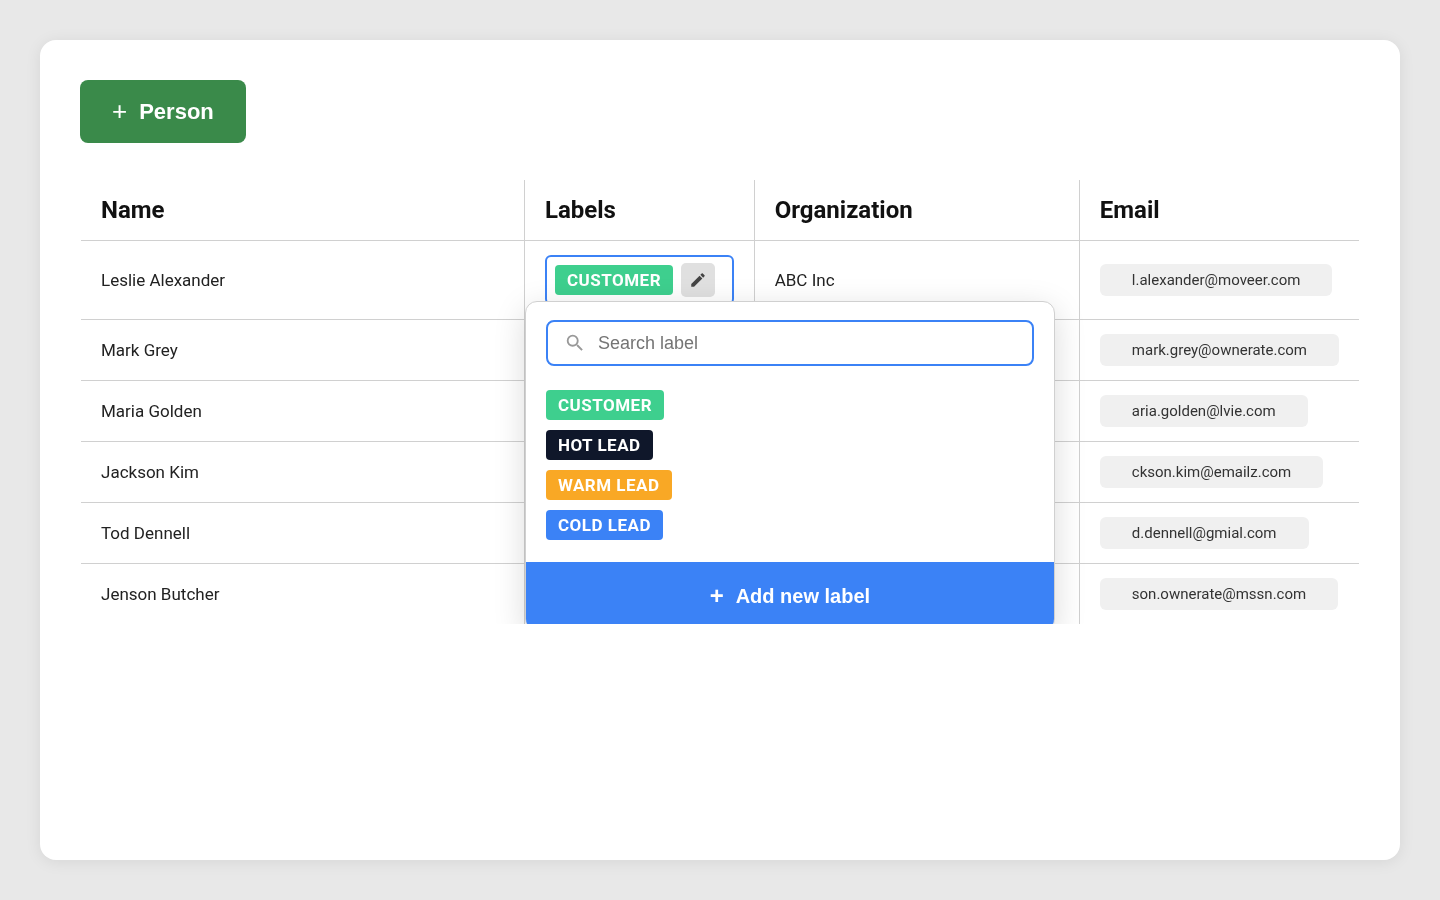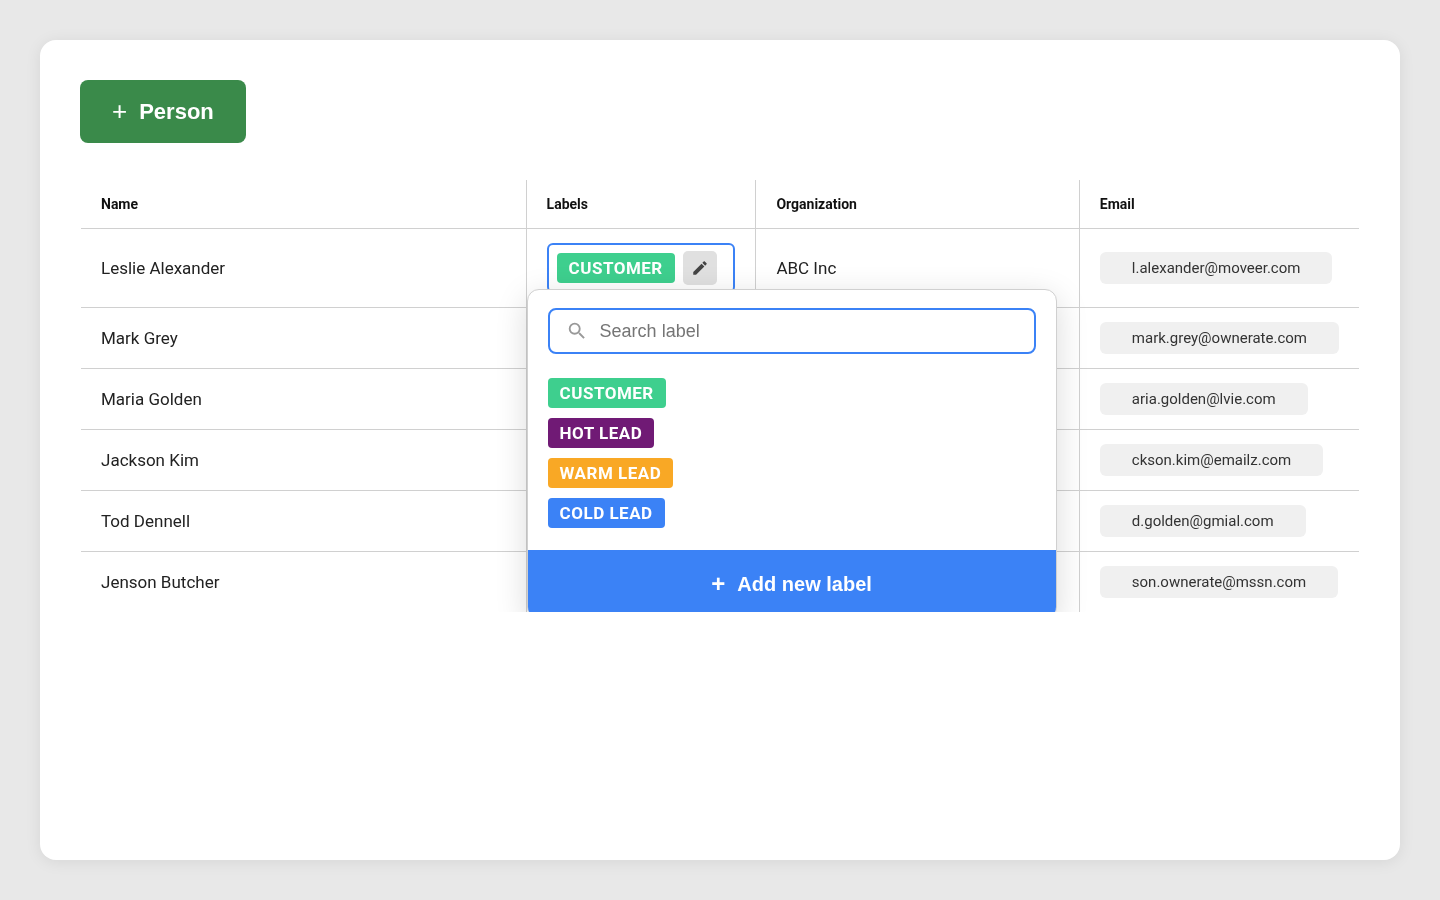--- a/index.html
+++ b/index.html
@@ -41,21 +41,21 @@
     table {
       width: 100%;
       border-collapse: collapse;
       border: 1.5px solid #d0d0d0;
       border-radius: 8px;
       overflow: hidden;
     }
     thead th {
       text-align: left;
       padding: 16px 20px;
-      font-size: 14px;
+      font-size: 24px;
       font-weight: 700;
       color: #111;
       border-bottom: 1.5px solid #d0d0d0;
       background: #fff;
     }
     thead th:not(:last-child) {
       border-right: 1.5px solid #d0d0d0;
     }
     tbody tr {
       border-bottom: 1.5px solid #d0d0d0;
@@ -88,21 +88,21 @@
     .label-badge {
       display: inline-block;
       border-radius: 4px;
       padding: 5px 12px;
       font-size: 17px;
       font-weight: 700;
       letter-spacing: 0.5px;
       color: #fff;
     }
     .label-badge.customer { background: #3ecf8e; color: #fff; }
-    .label-badge.hot-lead { background: #701a75; color: #fff; }
+    .label-badge.hot-lead { background: #0f172a; color: #fff; }
     .label-badge.warm-lead { background: #f9a825; color: #fff; }
     .label-badge.cold-lead { background: #3b82f6; color: #fff; }
     .edit-icon-btn {
       background: #e0e0e0;
       border: none;
       border-radius: 5px;
       width: 34px;
       height: 34px;
       display: flex;
       align-items: center;
@@ -264,21 +264,21 @@
         <tr>
           <td class="col-name">Jackson Kim</td>
           <td class="col-labels labels-cell"></td>
           <td class="col-org"></td>
           <td class="col-email"><span class="email-badge">ckson.kim@emailz.com</span></td>
         </tr>
         <tr>
           <td class="col-name">Tod Dennell</td>
           <td class="col-labels labels-cell"></td>
           <td class="col-org"></td>
-          <td class="col-email"><span class="email-badge">d.golden@gmial.com</span></td>
+          <td class="col-email"><span class="email-badge">d.dennell@gmial.com</span></td>
         </tr>
         <tr>
           <td class="col-name">Jenson Butcher</td>
           <td class="col-labels labels-cell"></td>
           <td class="col-org"></td>
           <td class="col-email"><span class="email-badge">son.ownerate@mssn.com</span></td>
         </tr>
       </tbody>
   </table>
 </div>

